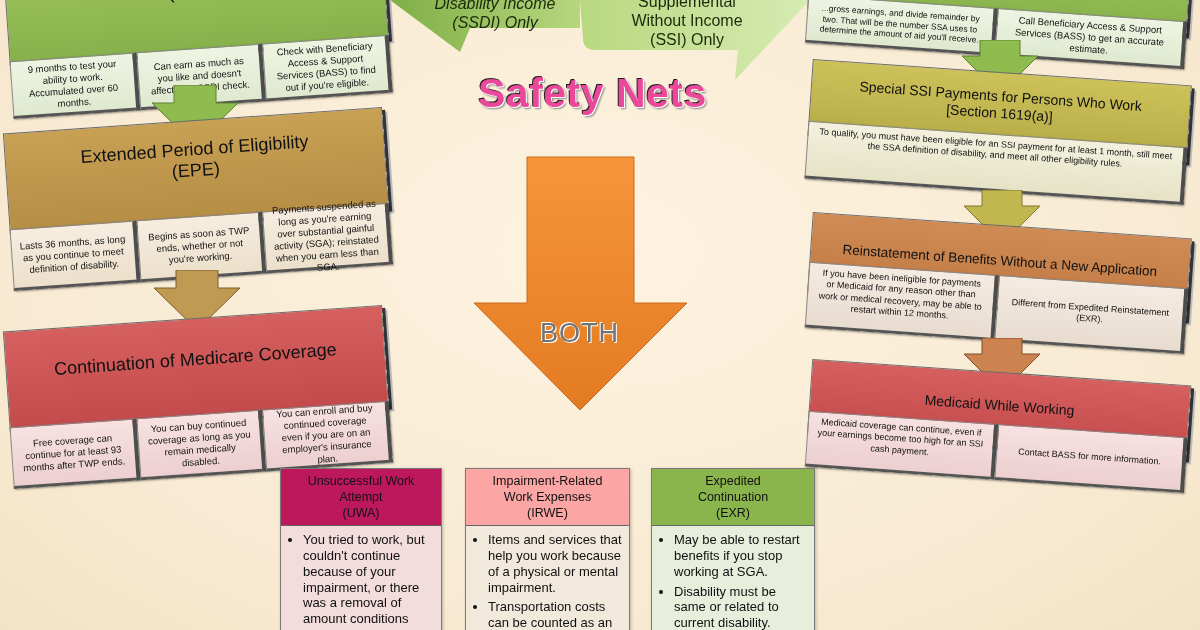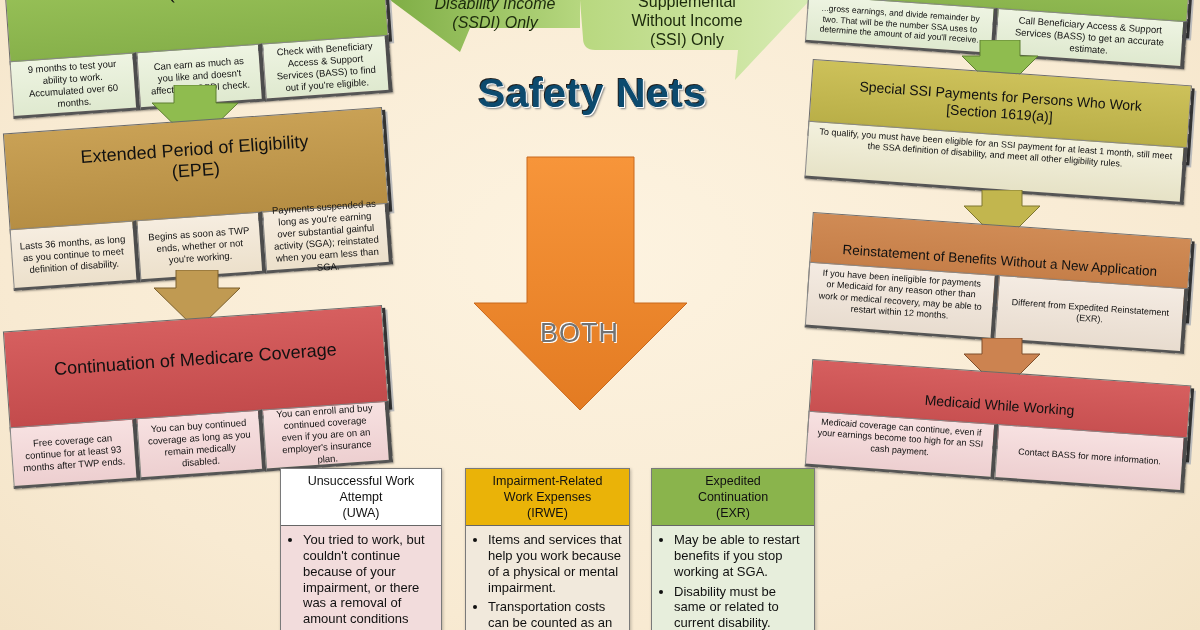--- a/index.html
+++ b/index.html
@@ -43,21 +43,21 @@
   .box { position:absolute; border:1px solid #7a7a7a; box-shadow:1px 1px 3px rgba(0,0,0,0.25); }
   .box .bhead {
     height:56px; display:flex; align-items:center; justify-content:center; text-align:center;
     font-size:12.5px; line-height:1.3; border-bottom:1px solid #666;
   }
   .box ul { margin:6px 0 0 0; padding:0 6px 0 22px; font-size:13px; line-height:1.22; }
   .box li { margin-bottom:4px; }
 
   .title {
     position:absolute; left:478px; top:70px; font-size:41px; font-weight:bold;
-    color:#0c4a6e; letter-spacing:0.5px;
+    color:#ec4899; letter-spacing:0.5px;
     text-shadow: 1px 1px 0 #fff, 2px 2px 2px #888, -1px -1px 0 #1f1f1f;
   }
   .top-arrow-text { position:absolute; text-align:center; font-size:16px; color:#1c2a0c; line-height:1.2; }
 </style>
 </head>
 <body>
 
 <svg class="abs" style="left:370px;top:0" width="450" height="90" viewBox="0 0 450 90">
   <defs>
     <linearGradient id="gA" x1="0" y1="0" x2="1" y2="0">
@@ -178,34 +178,34 @@
   <div class="head red-head" style="height:72px;font-size:14px;">
     <span style="margin-top:-8px;">Medicaid While Working</span>
   </div>
   <div class="cells" style="top:52px;height:56px;">
     <div class="cell red-cell" style="font-size:9px;align-items:flex-start;">Medicaid coverage can continue, even if your earnings become too high for an SSI cash payment.</div>
     <div class="cell red-cell" style="font-size:9px;">Contact BASS for more information.</div>
   </div>
 </div>
 
 <div class="box" style="left:280px;top:468px;width:160px;height:175px;background:#f2dcdc;">
-  <div class="bhead" style="background:#ffffff;">
+  <div class="bhead" style="background:#be185d;">
     <div>
       <div>Unsuccessful Work</div>
       <div>Attempt</div>
       <div>(UWA)</div>
     </div>
   </div>
   <ul>
     <li>You tried to work, but couldn't continue because of your impairment, or there was a removal of amount conditions</li>
   </ul>
 </div>
 
 <div class="box" style="left:465px;top:468px;width:163px;height:175px;background:#f1e9dc;">
-  <div class="bhead" style="background:#eab308;">
+  <div class="bhead" style="background:#fca5a5;">
     <div>
       <div>Impairment-Related</div>
       <div>Work Expenses</div>
       <div>(IRWE)</div>
     </div>
   </div>
   <ul>
     <li>Items and services that help you work because of a physical or mental impairment.</li>
     <li>Transportation costs can be counted as an</li>
   </ul>

